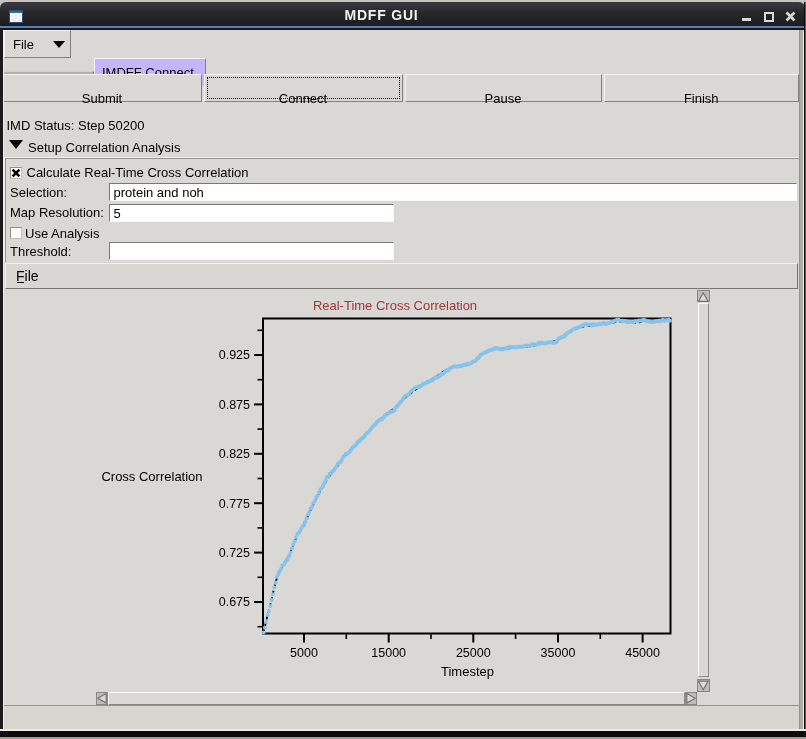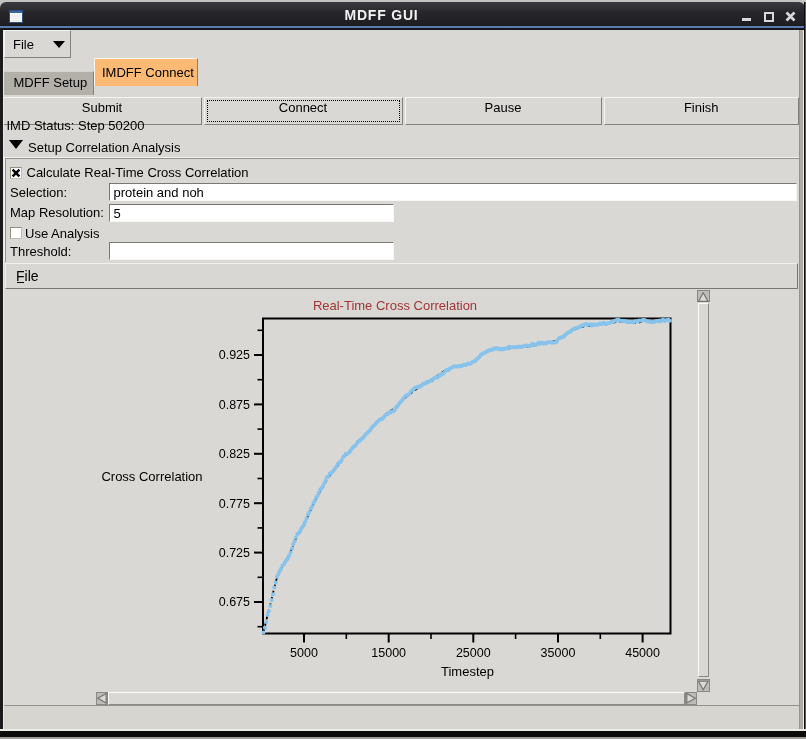--- a/index.html
+++ b/index.html
@@ -26,23 +26,23 @@
 #bb2{left:0;top:730.5px;width:805.5px;height:6.5px;background:#0b0b0b;}
 #bb3{left:0;top:737px;width:806px;height:2px;background:#9f9d99;}
 
 .raised{background:#d9d8d4;border-top:1.5px solid #f5f4f1;border-left:1.5px solid #f5f4f1;border-right:1.5px solid #82817d;border-bottom:1.5px solid #82817d;}
 #filebtn{left:4px;top:30px;width:67px;height:27.5px;}
 #filebtn span{position:absolute;left:8px;top:6px;}
 #filebtn .tri{position:absolute;left:48px;top:9.5px;width:0;height:0;border-left:6.5px solid transparent;border-right:6.5px solid transparent;border-top:7px solid #000;}
 .tab{position:absolute;border-top:1.5px solid #f5f4f1;border-left:1.5px solid #f5f4f1;border-right:1.5px solid #82817d;}
 #tab1{left:2.5px;top:62px;width:91.5px;height:23.5px;background:#b3b0aa;border-top-color:#d4d2cd;border-left-color:#d4d2cd;margin-top:9px;}
 #tab1 span{position:absolute;left:10px;top:3px;}
-#tab2{left:94px;top:58px;width:104px;height:27.5px;background:#fdba74;}
+#tab2{left:94px;top:58px;width:112px;height:27.5px;background:#c4b5fd;}
 #tab2 span{position:absolute;left:7px;top:6px;}
-.pbtn{position:absolute;top:97px;height:28px;text-align:center;padding-top:2px;}
+.pbtn{position:absolute;top:74px;height:28px;text-align:center;padding-top:16px;}
 #btn-submit{left:2.5px;width:199px;}
 #btn-connect{left:203.5px;width:199px;}
 #btn-connect .focus{position:absolute;left:2px;top:2px;right:2px;bottom:2px;border:1px dotted #000;}
 #btn-pause{left:404.5px;width:197px;}
 #btn-finish{left:603.5px;width:195.5px;}
 #imdstatus{left:6.5px;top:117.5px;}
 #ccarrow{left:9px;top:140px;width:0;height:0;border-left:7px solid transparent;border-right:7px solid transparent;border-top:9px solid #000;}
 #cclabel{left:28px;top:139.5px;}
 
 #ccframe{left:5px;top:158px;width:794.5px;height:103.5px;border-top:1px solid #94928e;border-left:1px solid #94928e;box-shadow:-1px -1px 0 #f2f1ee;}

